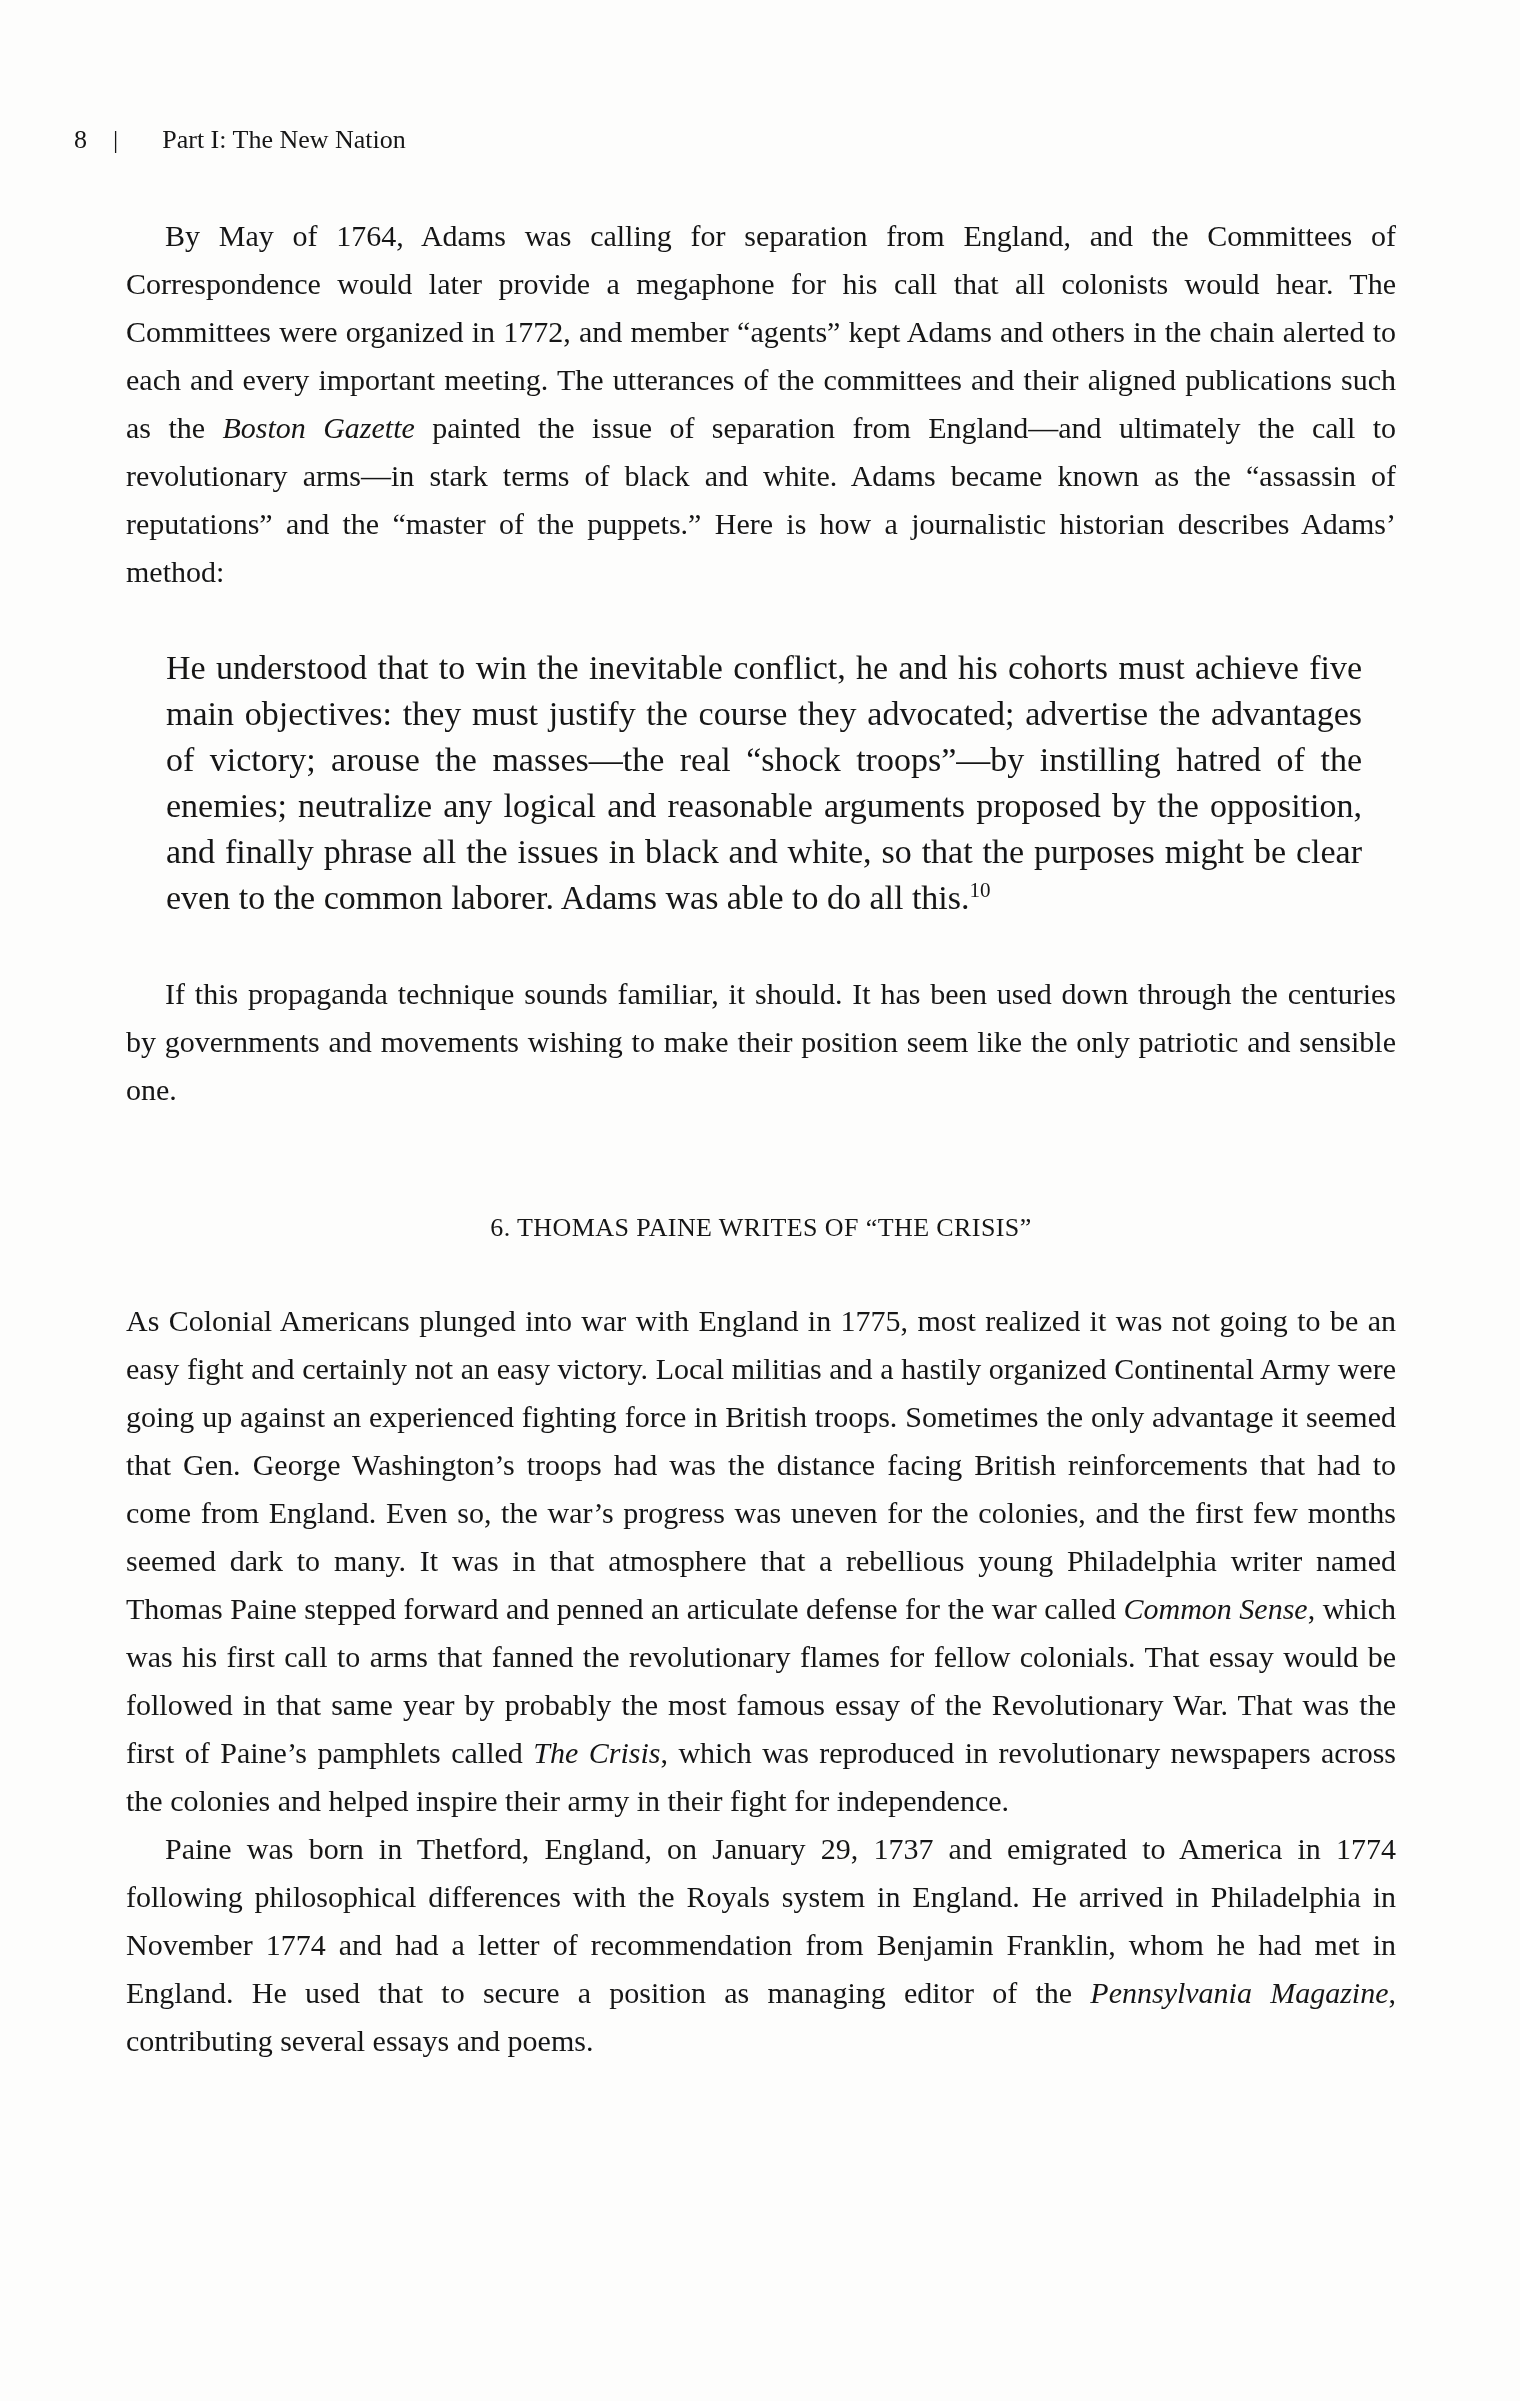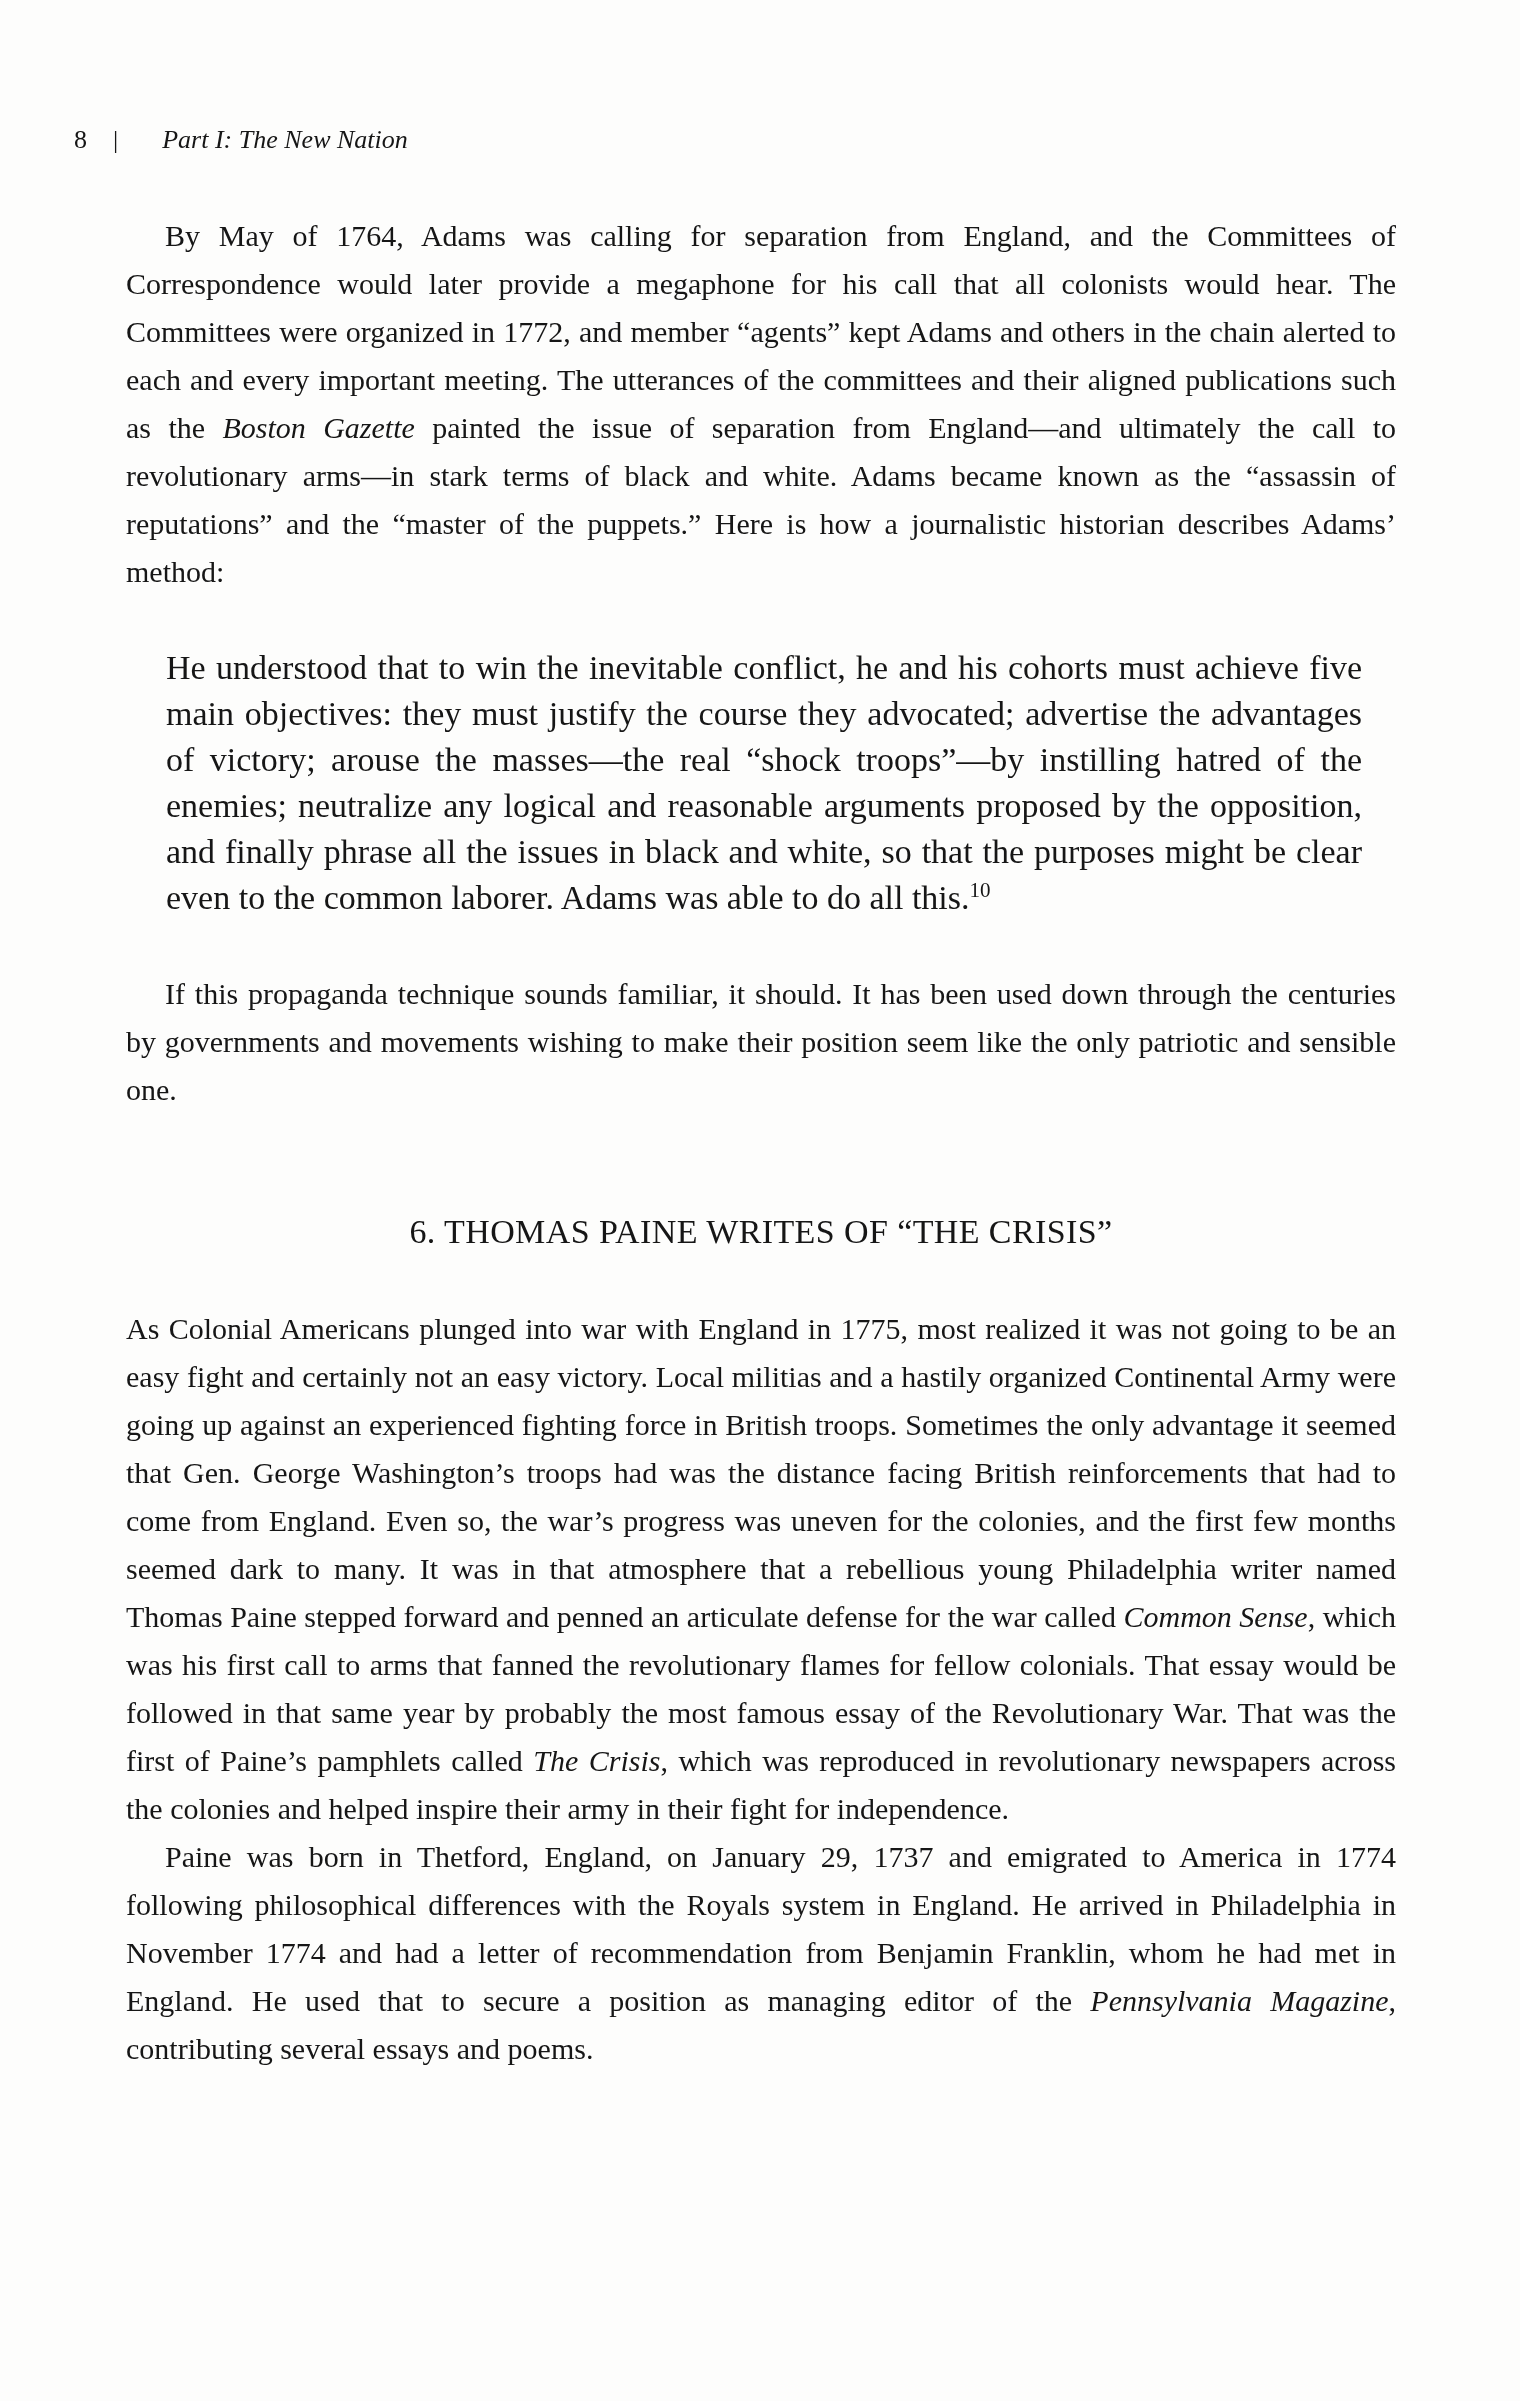--- a/index.html
+++ b/index.html
@@ -26,21 +26,20 @@
     margin-bottom: 57px;
   }
   .pagenum {
     min-width: 39px;
   }
   .divider {
     margin: 0 22px 0 0;
     font-weight: 300;
   }
   .running-title {
-    font-style: italic;
     margin-left: 22px;
   }
   .para {
     font-size: 30px;
     line-height: 48px;
     text-align: justify;
     margin: 0;
   }
   .para.indent {
     text-indent: 39px;
@@ -49,21 +48,21 @@
     font-size: 34px;
     line-height: 46px;
     text-align: justify;
     margin: 49px 34px 49px 40px;
   }
   sup {
     font-size: 0.62em;
     line-height: 0;
   }
   .heading {
-    font-size: 34px;
+    font-size: 26px;
     font-weight: 400;
     letter-spacing: 0.4px;
     text-align: center;
     margin: 99px 0 54px 0;
   }
   i { font-style: italic; }
 </style>
 </head>
 <body>
 

